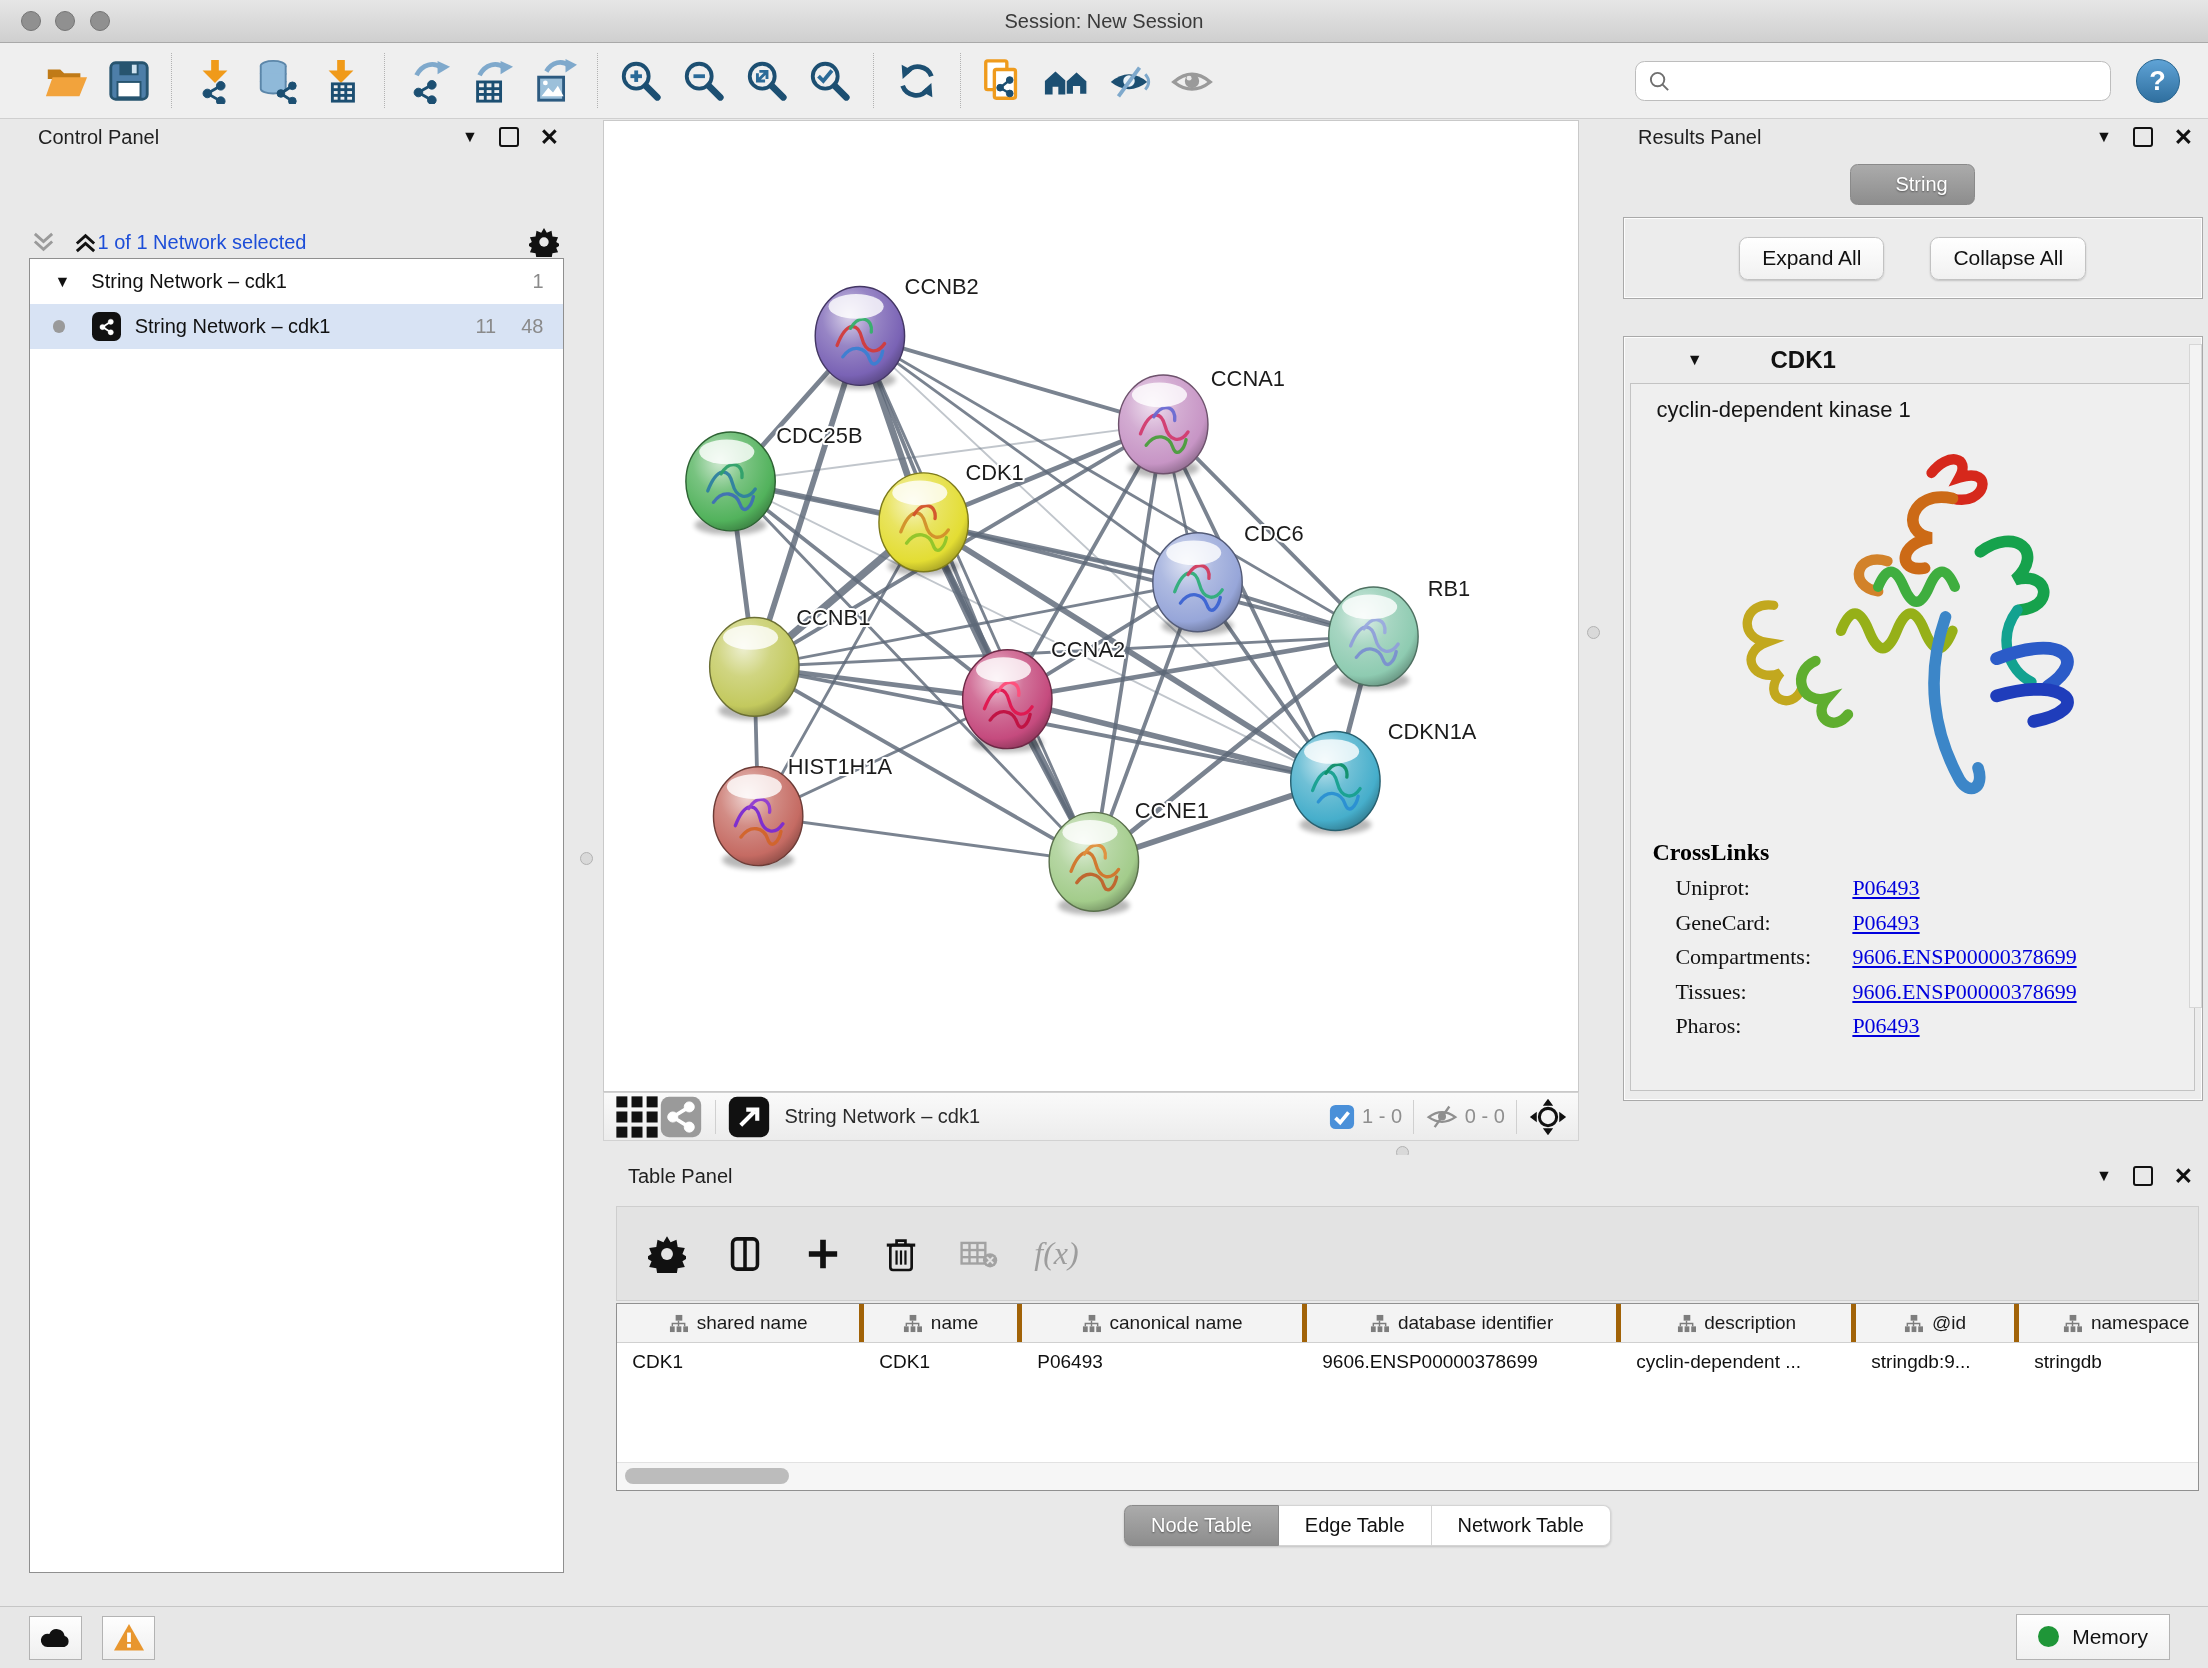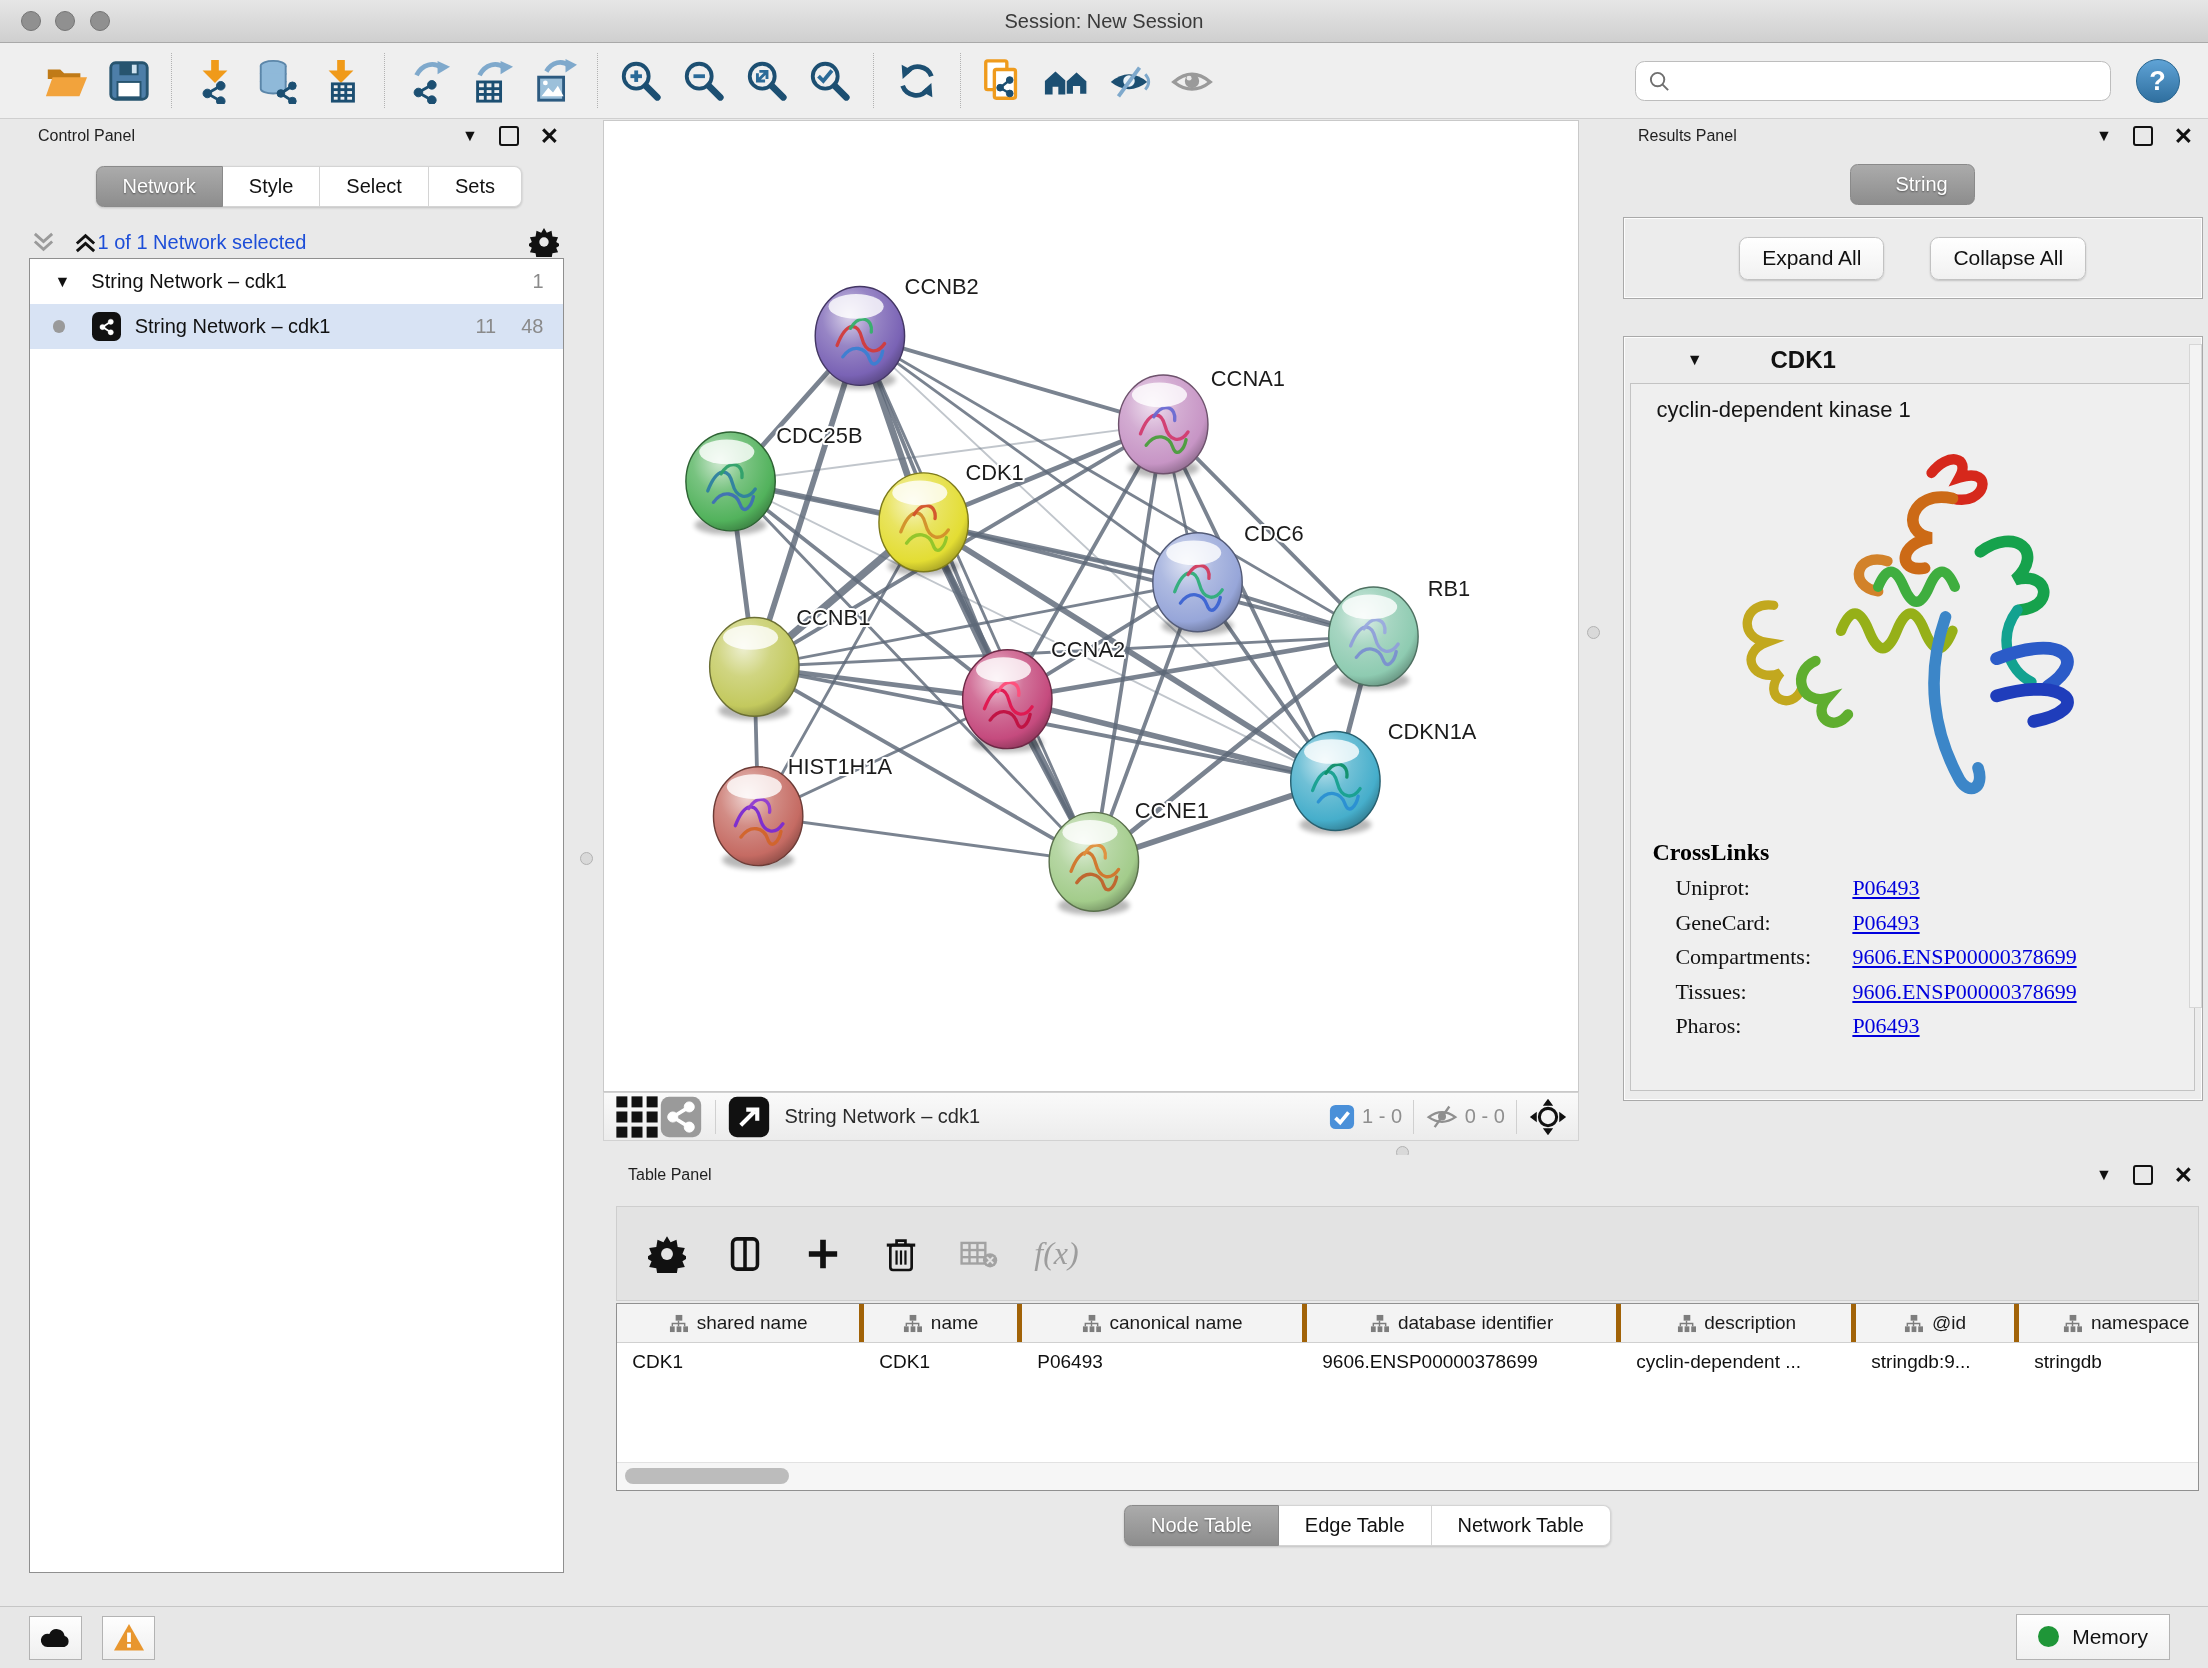--- a/index.html
+++ b/index.html
@@ -13,21 +13,21 @@
   .toolbar{position:absolute;top:43px;left:0;right:0;height:76px;background:#efefef;border-bottom:1px solid #cfcfcf;display:flex;align-items:center;padding-left:34px;box-sizing:border-box;}
   .icon-btn{width:63px;height:59px;display:flex;align-items:center;justify-content:center;}
   .icon-btn svg{width:46px;height:46px;}
   .tb-sep{align-self:center;height:55px;border-left:1.9px dotted #b2b2b2;margin:0 11.4px;}
   .tb-right{position:absolute;right:28.5px;top:0;height:76px;display:flex;align-items:center;gap:25px;}
   .search-wrap{position:relative;width:476px;height:40px;}
   .search-wrap input{width:100%;height:100%;box-sizing:border-box;border:1px solid #bdbdbd;border-radius:9.5px;background:#fff;padding-left:46px;font-size:19px;outline:none;}
   .search-glass{position:absolute;left:13.3px;top:8.6px;}
   .help-btn{width:42px;height:42px;border-radius:50%;background:linear-gradient(#5fa3d6,#2f6f9f);border:1px solid #27648f;color:#fff;font-size:27px;font-weight:bold;display:flex;align-items:center;justify-content:center;}
   
-  .panel-title{font-size:16px;color:#1f1f1f;}
+  .panel-title{font-size:20px;color:#1f1f1f;}
   .panel-ctrl{display:flex;gap:21px;align-items:center;color:#111;}
   .tri{font-size:16px;color:#111;}
   .float-box{width:16px;height:16px;border:2.4px solid #111;border-radius:2.9px;}
   .close-x{font-size:23px;font-weight:bold;color:#111;line-height:16px;}
   .pill-tabs{display:flex;filter:drop-shadow(0 1px 1px rgba(0,0,0,.18));}
   .pill{height:39px;line-height:39px;padding:0 26px;font-size:20px;background:#fff;border:1px solid #d4d4d4;border-left:none;color:#111;white-space:nowrap;}
   .pill:first-child{border-left:1px solid #d4d4d4;border-radius:7.6px 0 0 7.6px;}
   .pill:last-child{border-radius:0 7.6px 7.6px 0;}
   .pill.active{background:linear-gradient(#ababab,#8d8d8d);color:#fff;border-color:#8a8a8a;text-shadow:0 1px 1.9px rgba(0,0,0,.45);}
   
@@ -283,26 +283,20 @@
 
 <div class="cp">
   <div class="cp-header">
     <span class="panel-title">Control Panel</span>
     <span class="panel-ctrl">
       <span class="tri">▼</span>
       <span class="float-box"></span>
       <span class="close-x">✕</span>
     </span>
   </div>
-  <div class="cp-tabs pill-tabs" id="cp-tabs">
-      <span class="pill active">Network</span>
-      <span class="pill">Style</span>
-      <span class="pill">Select</span>
-      <span class="pill">Sets</span>
-    </div>
   <div class="cp-toolrow">
     <svg width="25" height="25" viewBox="0 0 26 26">
         <g stroke="#9a9a9a" stroke-width="3" fill="none">
           <path d="M4 4 l9 8 9-8"></path>
           <path d="M4 12 l9 8 9-8"></path>
         </g>
       </svg>
     <svg width="25" height="25" viewBox="0 0 26 26" style="margin-left:17px">
         <g stroke="#111" stroke-width="3" fill="none">
           <path d="M4 22 l9-8 9 8"></path>

